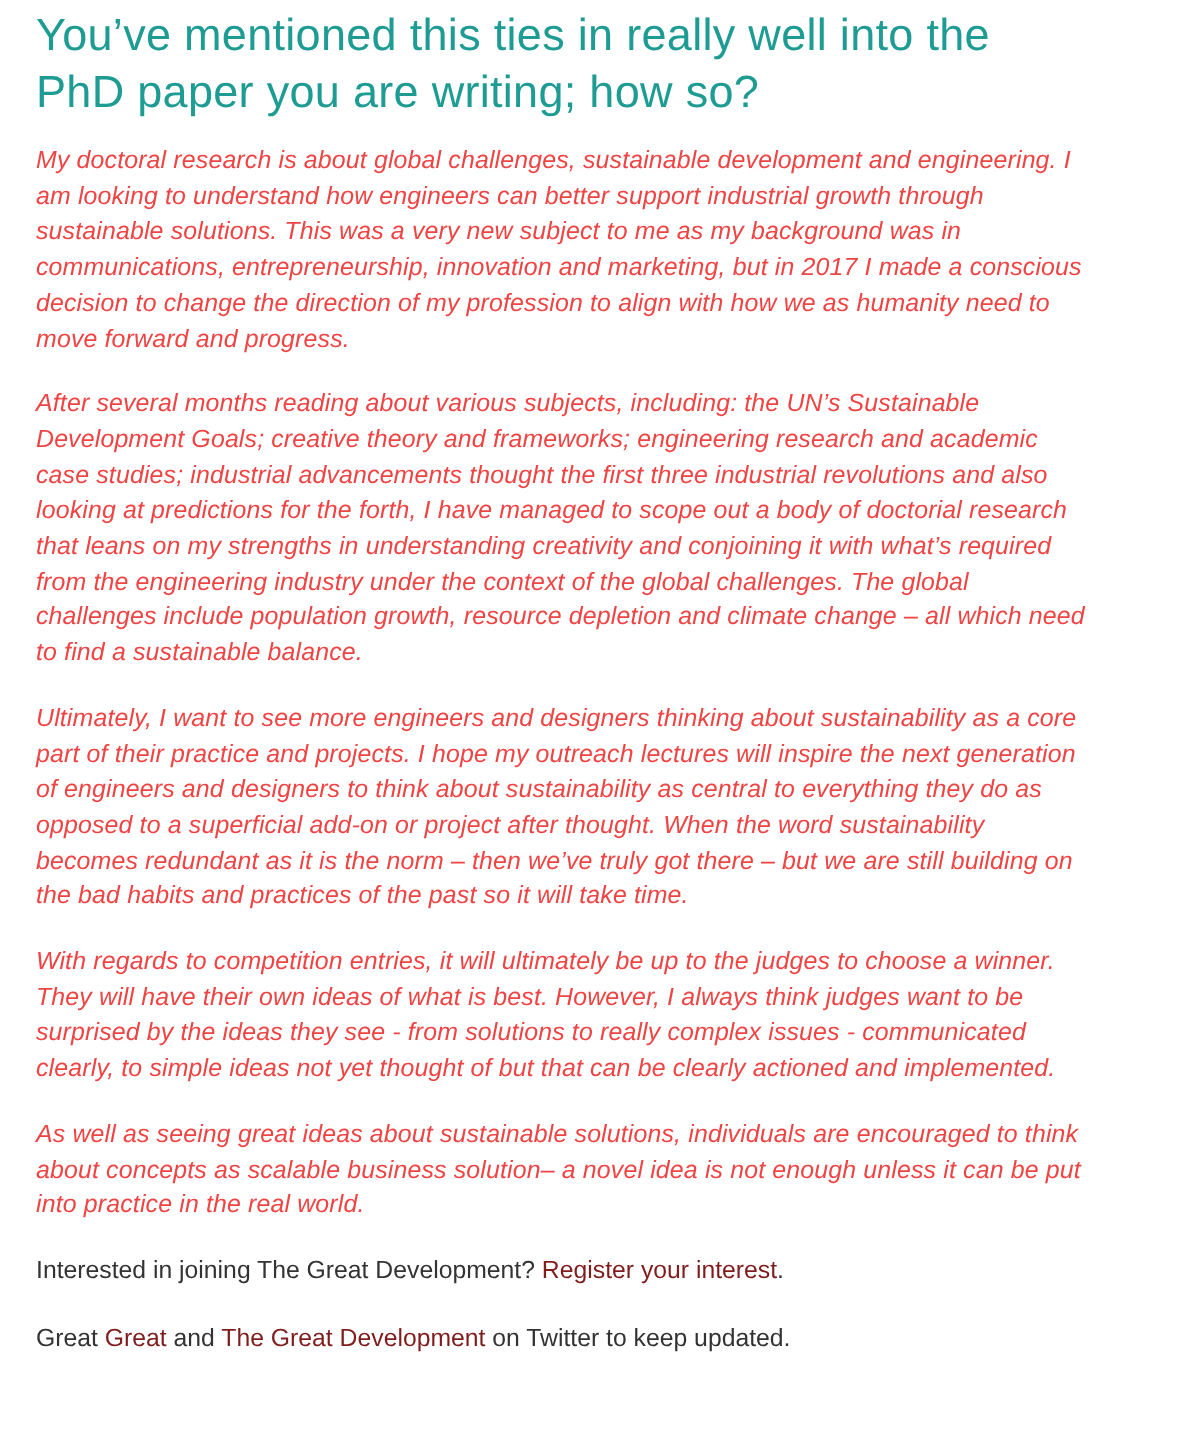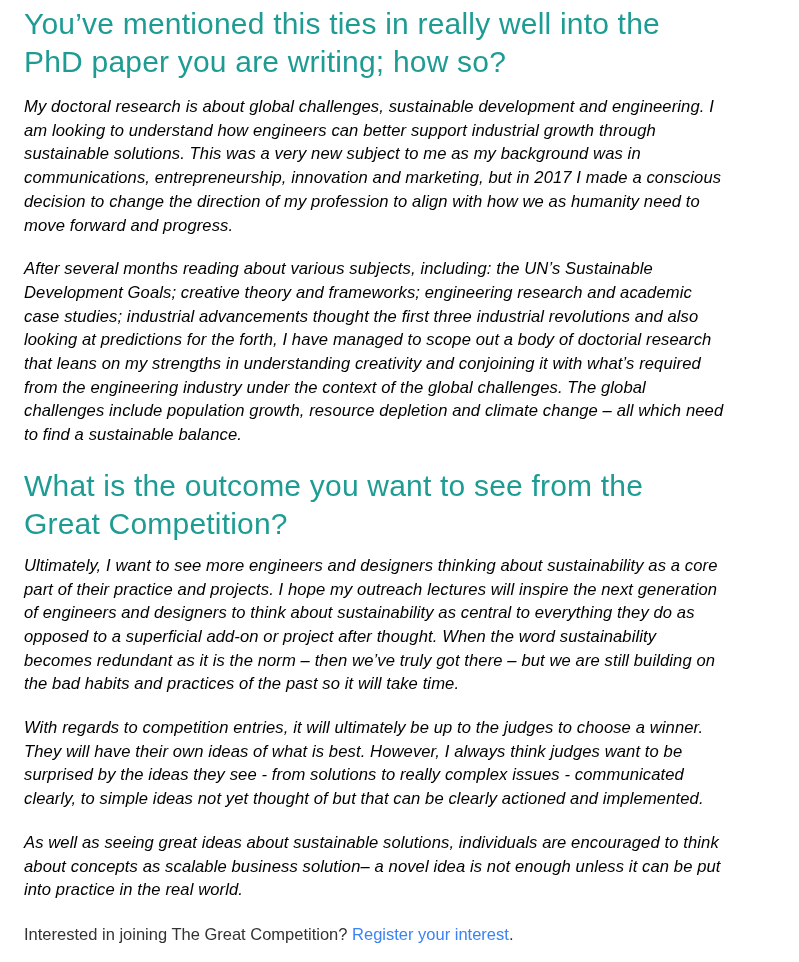--- a/index.html
+++ b/index.html
@@ -25,61 +25,60 @@
     font-weight: 500;
     letter-spacing: 0.2px;
     margin: 0 0 14px 0;
     max-width: 760px;
   }
   .section-heading.second {
     margin-top: 4px;
     margin-bottom: 11px;
   }
   .body-para {
-    color: #000000;
+    color: #ef4444;
     font-style: italic;
     font-size: 16.6px;
     line-height: 23.7px;
     letter-spacing: 0.1px;
     margin: 0 0 20px 0;
     max-width: 772px;
   }
   .cta-line {
     color: #333333;
     font-style: normal;
     font-size: 16.5px;
     line-height: 24px;
     margin: 0 0 21px 0;
     max-width: 772px;
   }
   .cta-line.last {
     margin-bottom: 0;
   }
   a.text-link {
-    color: #3b82f6;
+    color: #7f1d1d;
     text-decoration: none;
     cursor: pointer;
   }
 </style>
 </head>
 <body>
 
 <div class="article">
 
   <h1 class="section-heading">You’ve mentioned this ties in really well into the PhD paper you are writing; how so?</h1>
 
   <p class="body-para">My doctoral research is about global challenges, sustainable development and engineering. I am looking to understand how engineers can better support industrial growth through sustainable solutions. This was a very new subject to me as my background was in communications, entrepreneurship, innovation and marketing, but in 2017 I made a conscious decision to change the direction of my profession to align with how we as humanity need to move forward and progress.</p>
 
   <p class="body-para">After several months reading about various subjects, including: the UN’s Sustainable Development Goals; creative theory and frameworks; engineering research and academic case studies; industrial advancements thought the first three industrial revolutions and also looking at predictions for the forth, I have managed to scope out a body of doctorial research that leans on my strengths in understanding creativity and conjoining it with what’s required from the engineering industry under the context of the global challenges. The global challenges include population growth, resource depletion and climate change – all which need to find a sustainable balance.</p>
 
-  <h1 class="section-heading second">What is the outcome you want to see from the Great Competition?</h1>
 
   <p class="body-para">Ultimately, I want to see more engineers and designers thinking about sustainability as a core part of their practice and projects. I hope my outreach lectures will inspire the next generation of engineers and designers to think about sustainability as central to everything they do as opposed to a superficial add-on or project after thought. When the word sustainability becomes redundant as it is the norm – then we’ve truly got there – but we are still building on the bad habits and practices of the past so it will take time.</p>
 
   <p class="body-para">With regards to competition entries, it will ultimately be up to the judges to choose a winner. They will have their own ideas of what is best. However, I always think judges want to be surprised by the ideas they see - from solutions to really complex issues - communicated clearly, to simple ideas not yet thought of but that can be clearly actioned and implemented.</p>
 
   <p class="body-para">As well as seeing great ideas about sustainable solutions, individuals are encouraged to think about concepts as scalable business solution– a novel idea is not enough unless it can be put into practice in the real world.</p>
 
-  <p class="cta-line"><span>Interested in joining The Great Competition? </span><a href="#" class="text-link">Register your interest</a><span>.</span></p>
+  <p class="cta-line"><span>Interested in joining The Great Development? </span><a href="#" class="text-link">Register your interest</a><span>.</span></p>
 
   <p class="cta-line last"><span>Great </span><a href="#" class="text-link">Great</a><span> and </span><a href="#" class="text-link">The Great Development</a><span> on Twitter to keep updated.</span></p>
 
 </div>
 
 </body></html>

